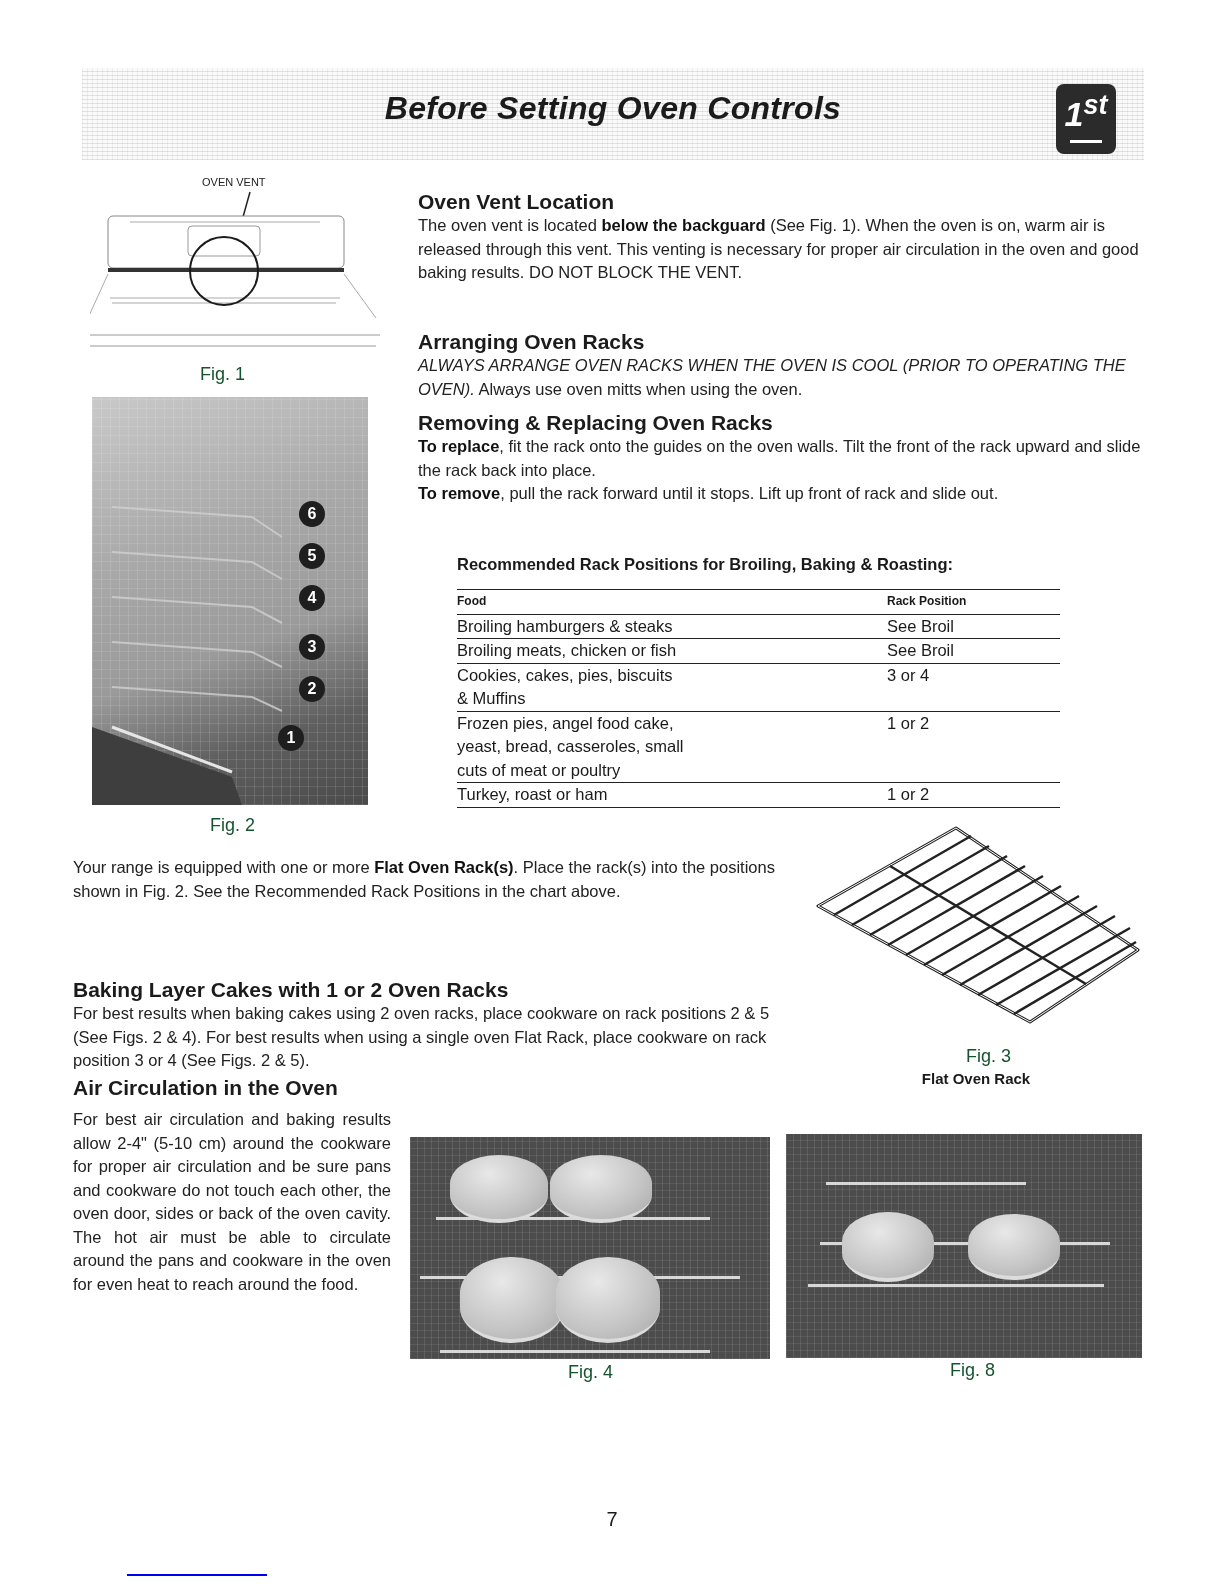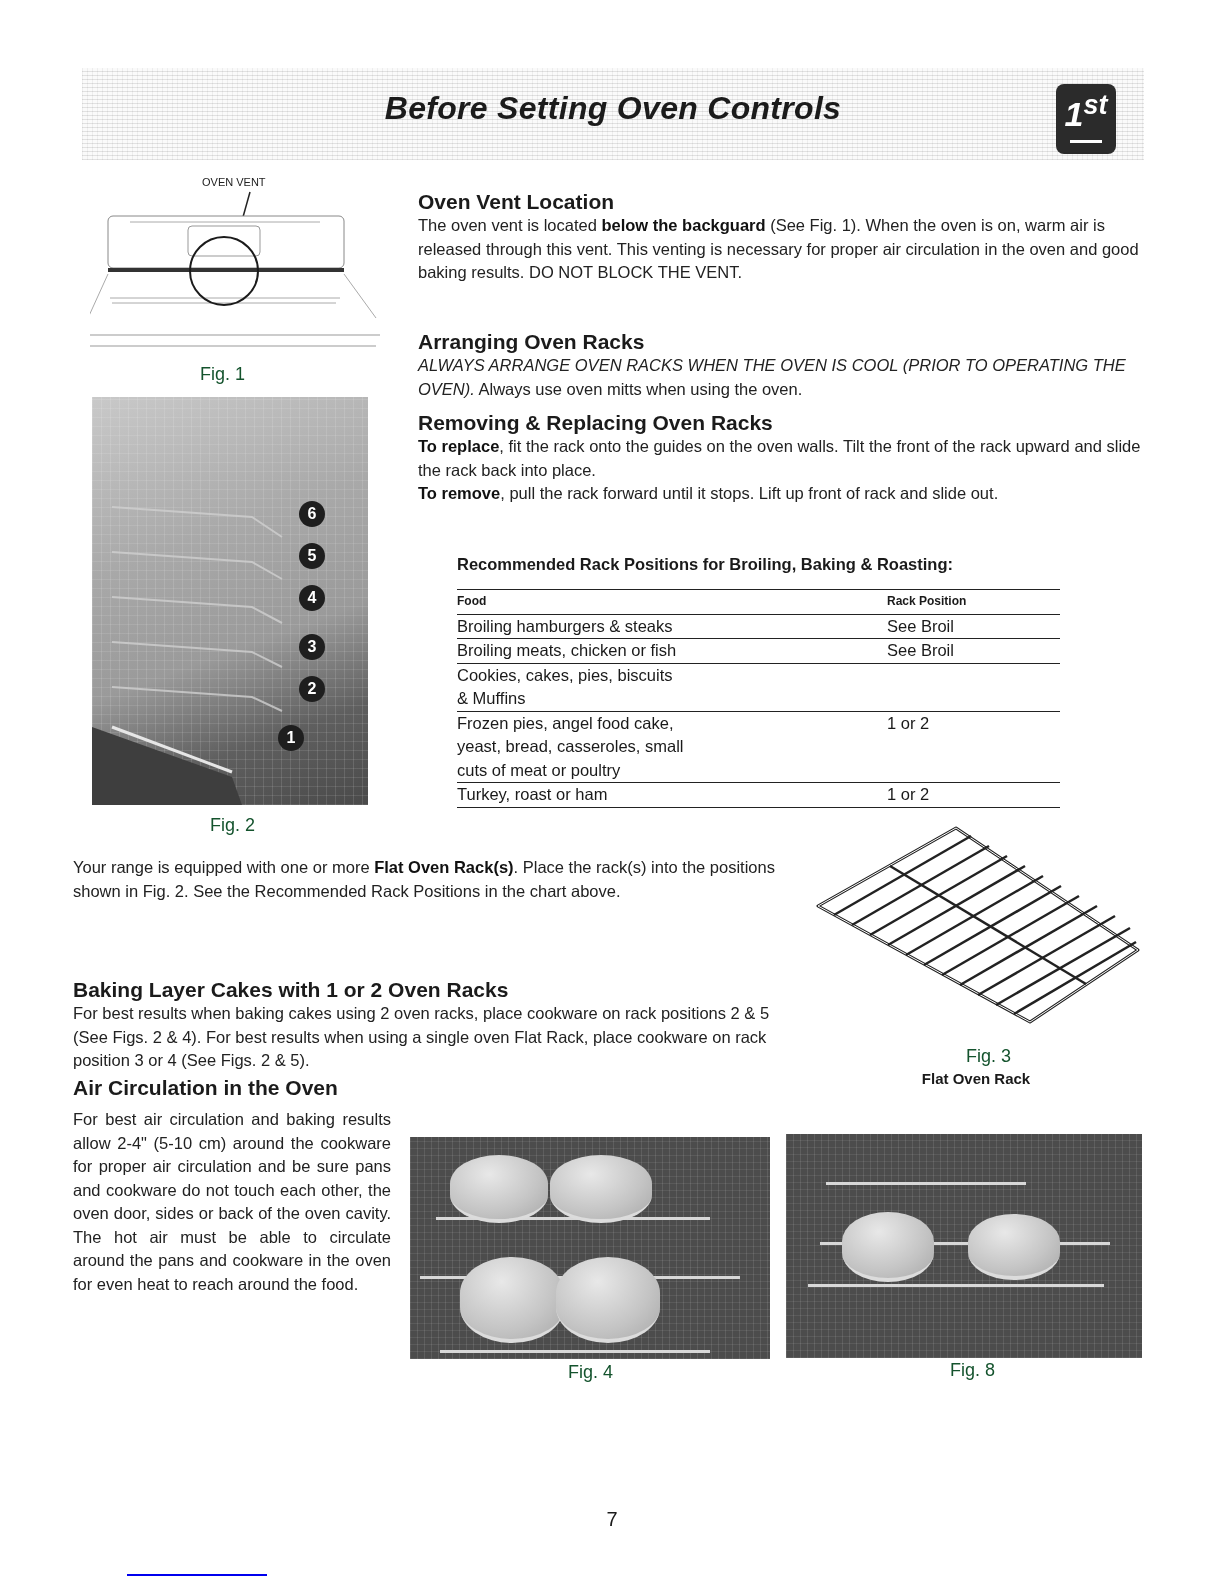--- a/index.html
+++ b/index.html
@@ -144,20 +144,21 @@
     <div class="c1" style="white-space:pre-line">Broiling hamburgers &amp; steaks</div>
     <div class="c2">See Broil</div>
   </div>
   <div class="tbl-row">
     <div class="c1" style="white-space:pre-line">Broiling meats, chicken or fish</div>
     <div class="c2">See Broil</div>
   </div>
   <div class="tbl-row">
     <div class="c1" style="white-space:pre-line">Cookies, cakes, pies, biscuits
 &amp; Muffins</div>
+    <div class="c2">3 or 4</div>
   </div>
   <div class="tbl-row">
     <div class="c1" style="white-space:pre-line">Frozen pies, angel food cake,
 yeast, bread, casseroles, small
 cuts of meat or poultry</div>
     <div class="c2">1 or 2</div>
   </div>
   <div class="tbl-row">
     <div class="c1" style="white-space:pre-line">Turkey, roast or ham</div>
     <div class="c2">1 or 2</div>

